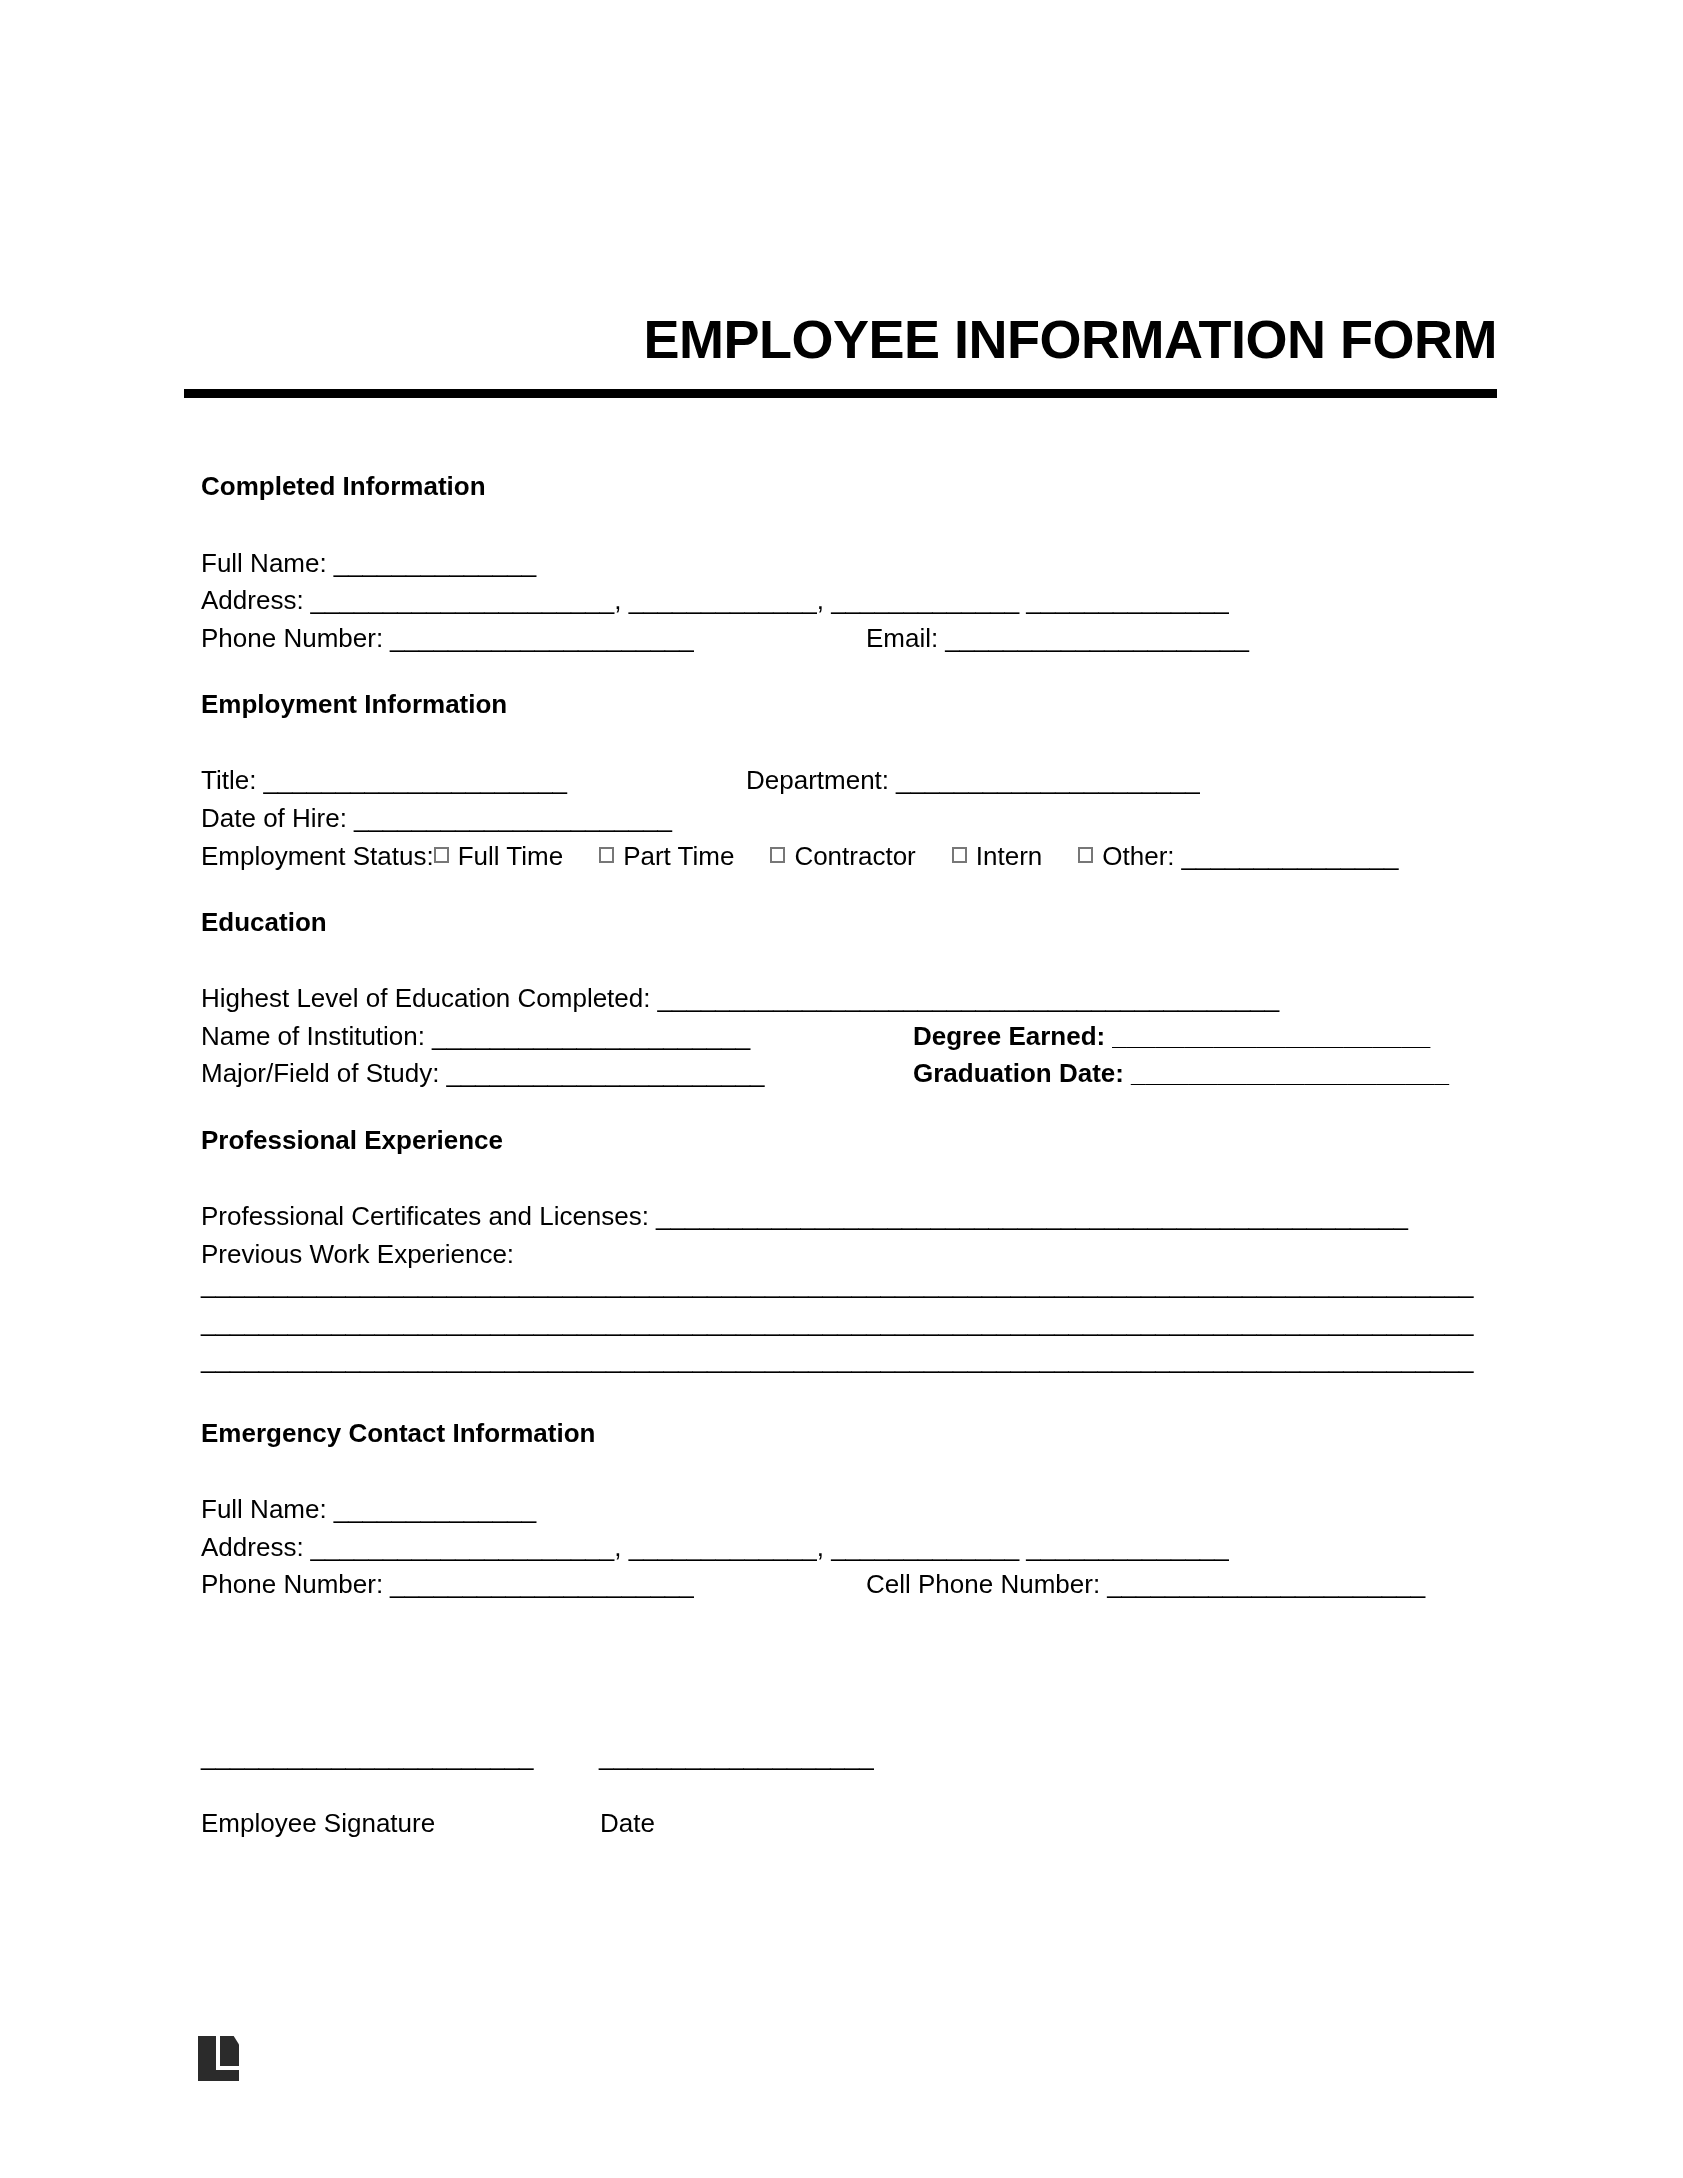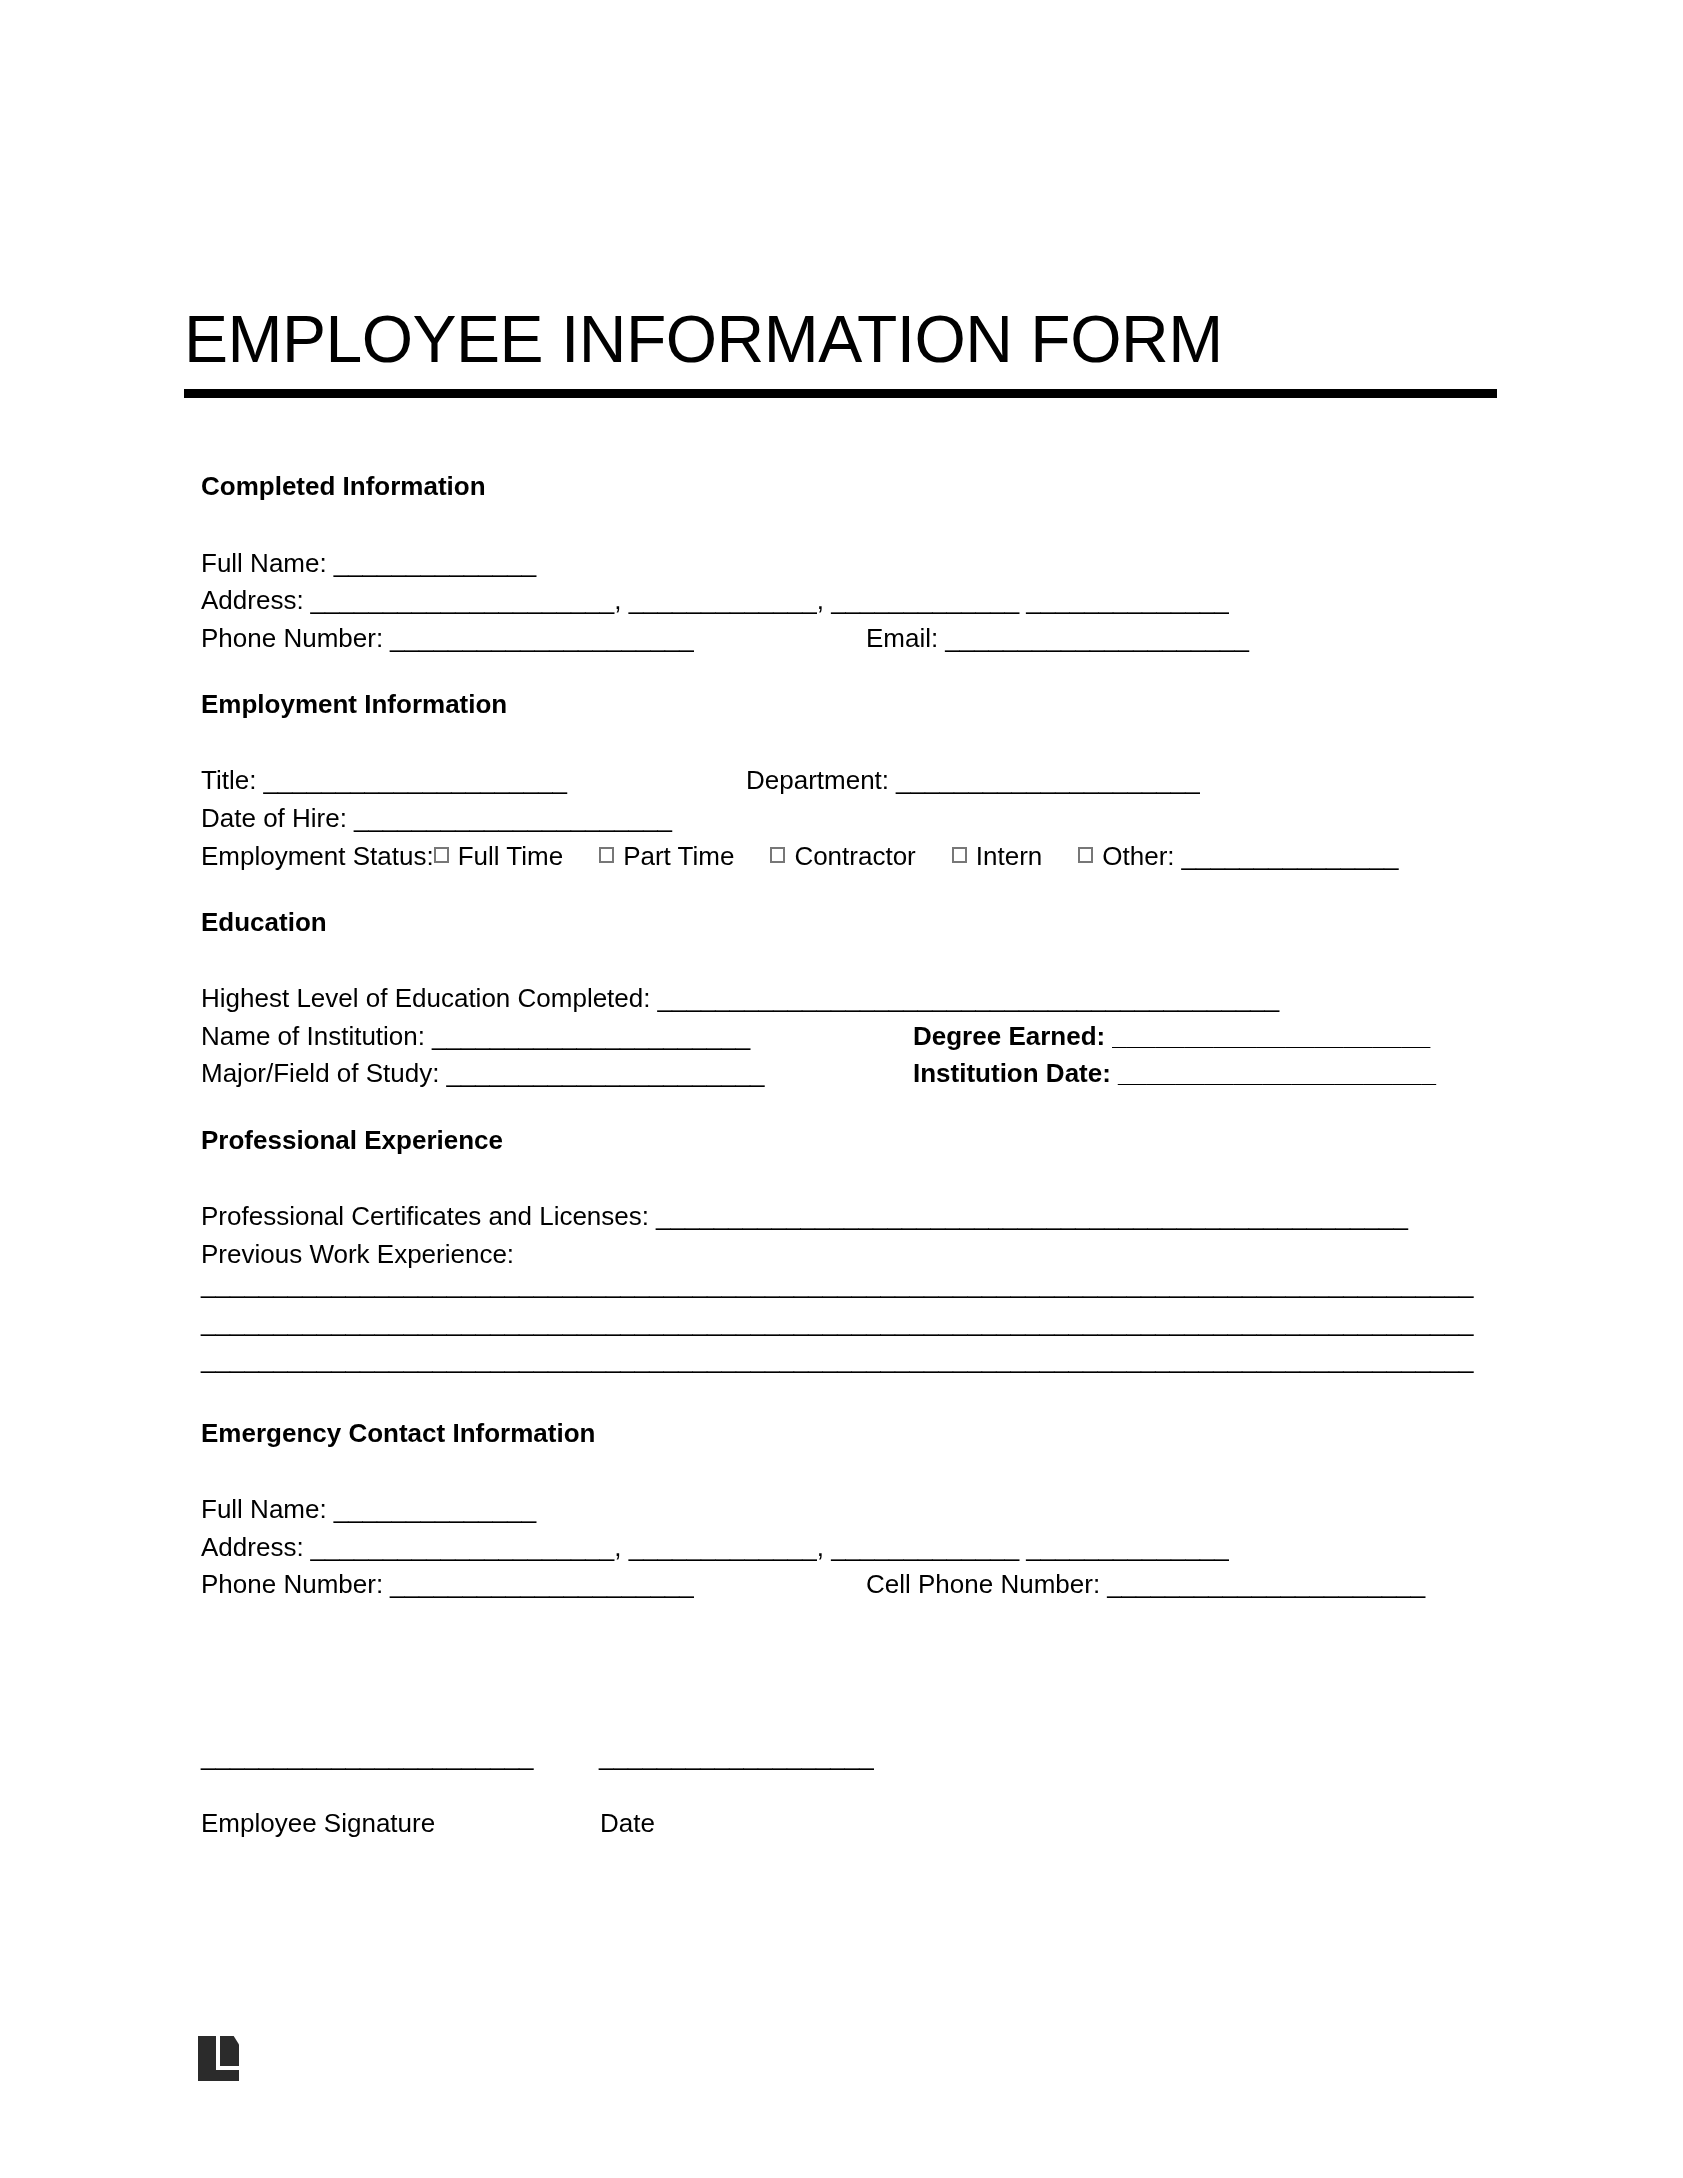--- a/index.html
+++ b/index.html
@@ -4,21 +4,21 @@
 <style>
   html,body{margin:0;padding:0;}
   body{
     width:1683px;height:2178px;background:#ffffff;position:relative;
     font-family:"Liberation Sans","DejaVu Sans",sans-serif;color:#000;
     overflow:hidden;
   }
   .page{position:absolute;inset:0;}
   .doc-title{
     position:absolute;left:184px;top:310px;width:1313px;
-    text-align:left;font-size:66px;font-weight:400;letter-spacing:-0.5px;
+    text-align:right;font-size:54px;font-weight:700;letter-spacing:-0.5px;
     white-space:nowrap;line-height:59px;
   }
   .title-rule{
     position:absolute;left:184px;top:389px;width:1313px;height:9px;background:#000;
   }
   .h{
     position:absolute;left:201px;font-size:26px;font-weight:700;
     line-height:38px;white-space:nowrap;
   }
   .row{
@@ -91,21 +91,21 @@
     <span>Highest Level of Education Completed:</span><span class="blank">___________________________________________</span>
   </div>
 
   <div class="row" style="top:1017px">
     <span>Name of Institution:</span><span class="blank">______________________</span>
     <span class="col2 at-edu"><span>Degree Earned:</span><span class="blank">______________________</span></span>
   </div>
 
   <div class="row" style="top:1054px">
     <span>Major/Field of Study:</span><span class="blank">______________________</span>
-    <span class="col2 at-edu"><span>Institution Date:</span><span class="blank">______________________</span></span>
+    <span class="col2 at-edu"><span>Graduation Date:</span><span class="blank">______________________</span></span>
   </div>
 
   <div class="h" style="top:1121px">Professional Experience</div>
 
   <div class="row" style="top:1197px">
     <span>Professional Certificates and Licenses:</span><span class="blank">____________________________________________________</span>
   </div>
 
   <div class="row" style="top:1235px">
     <span>Previous Work Experience:</span>

